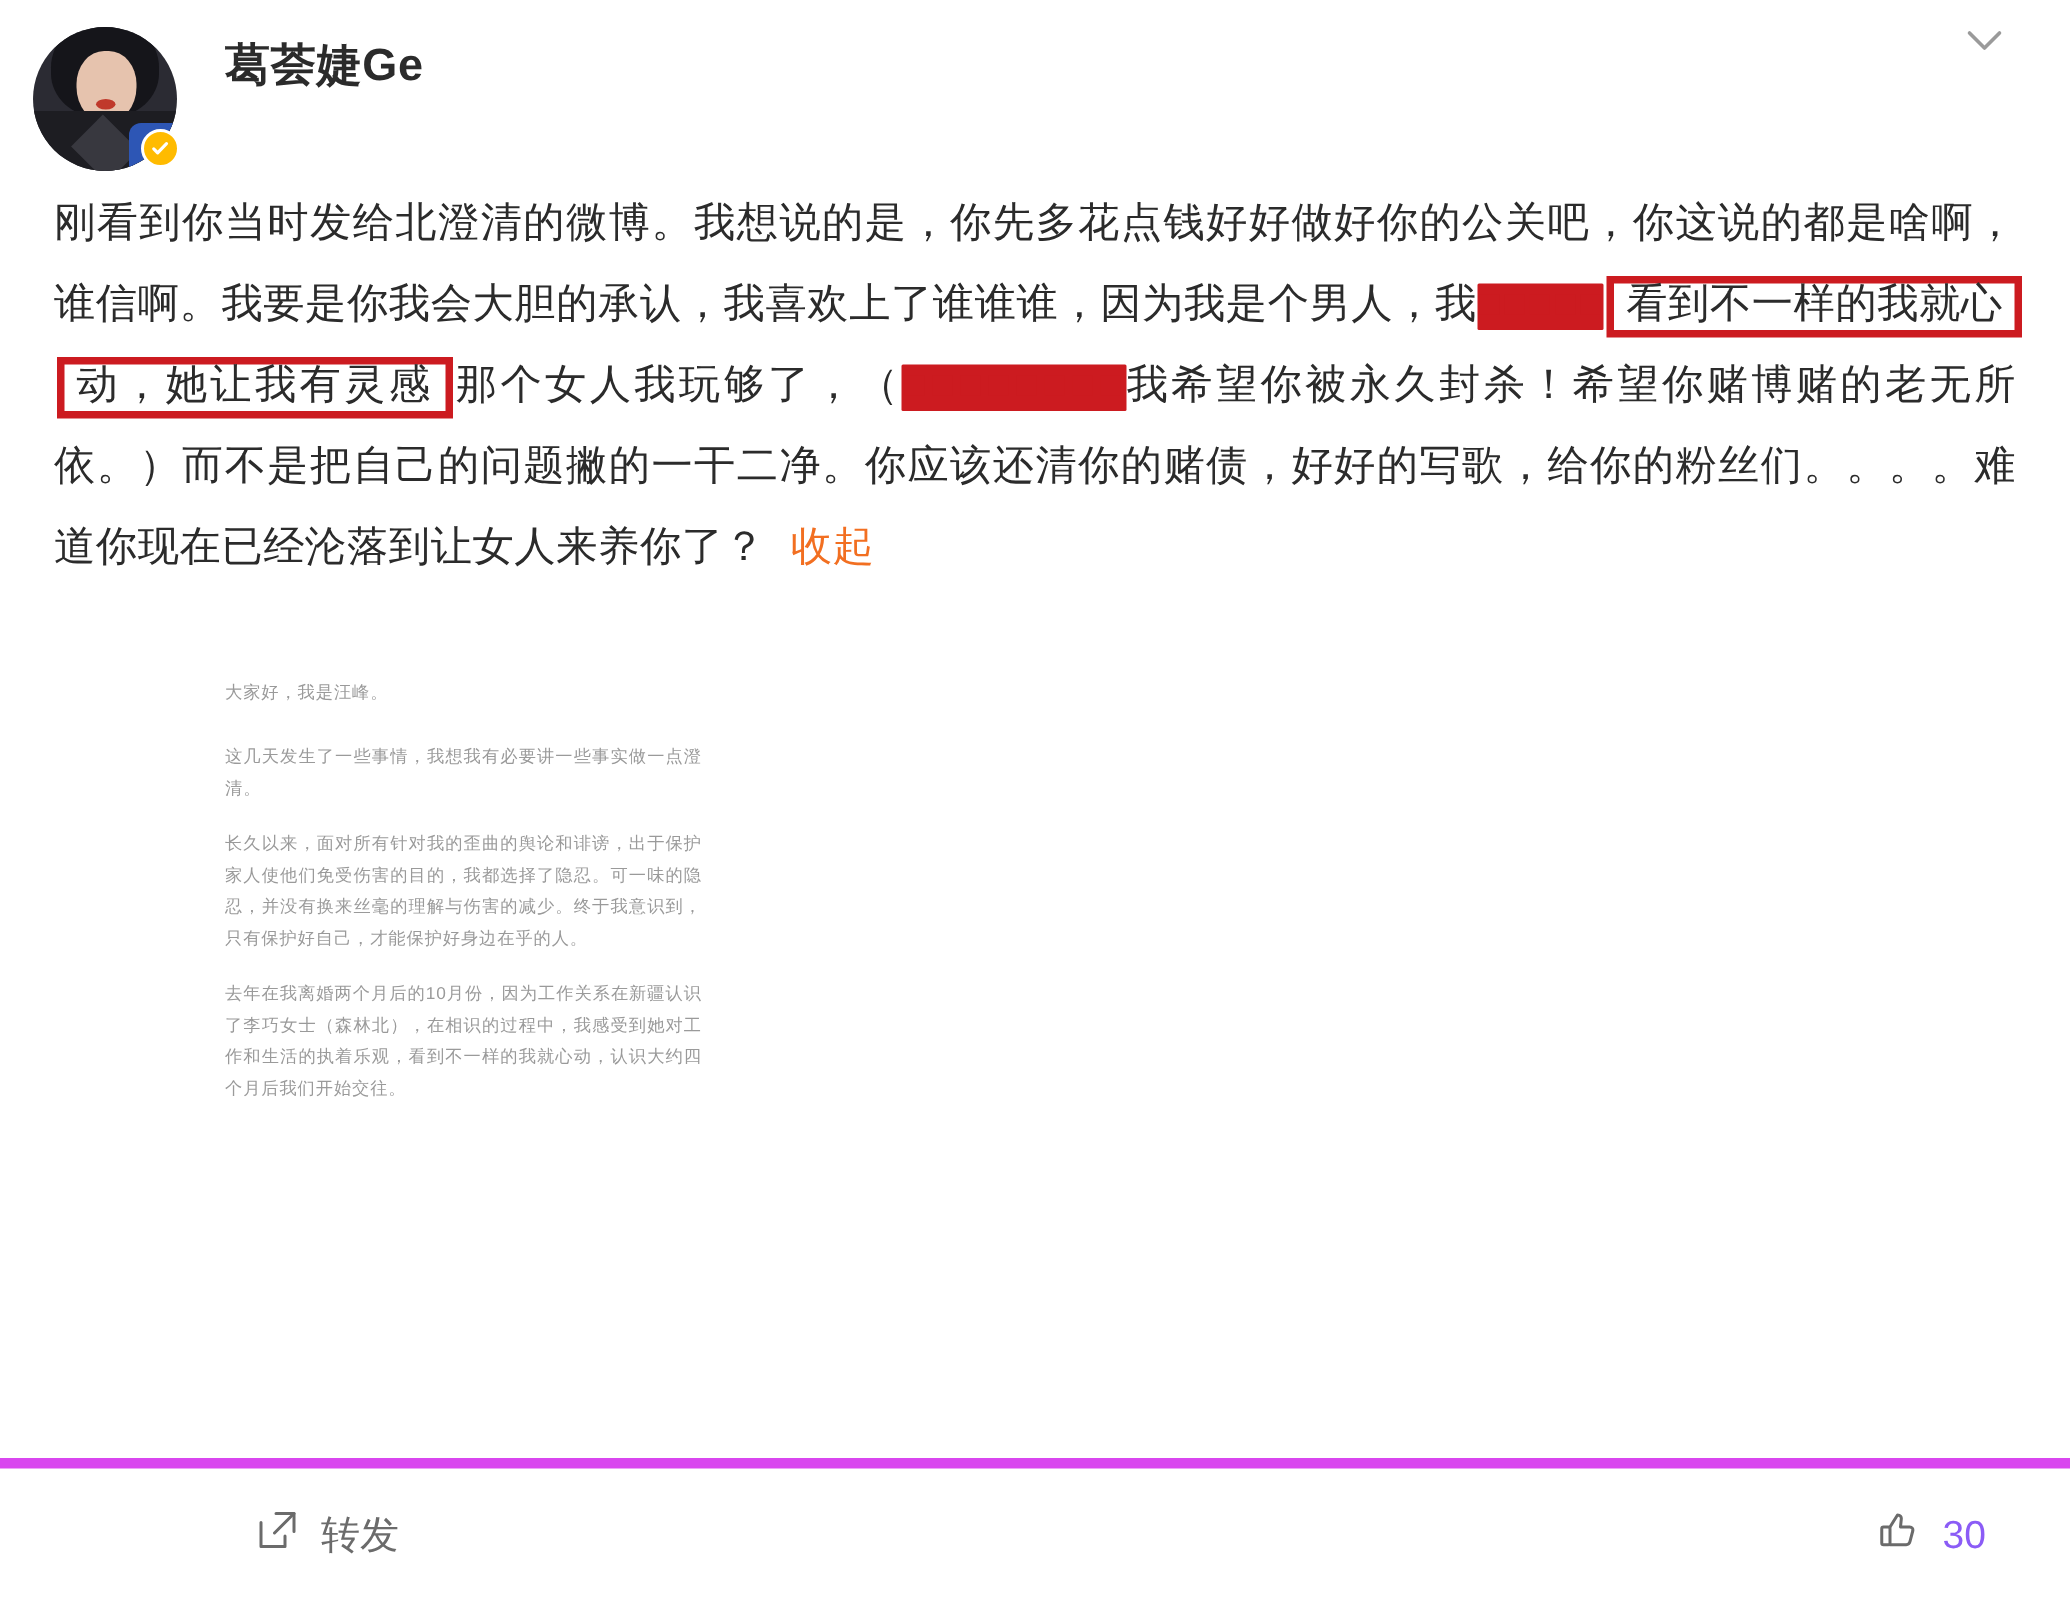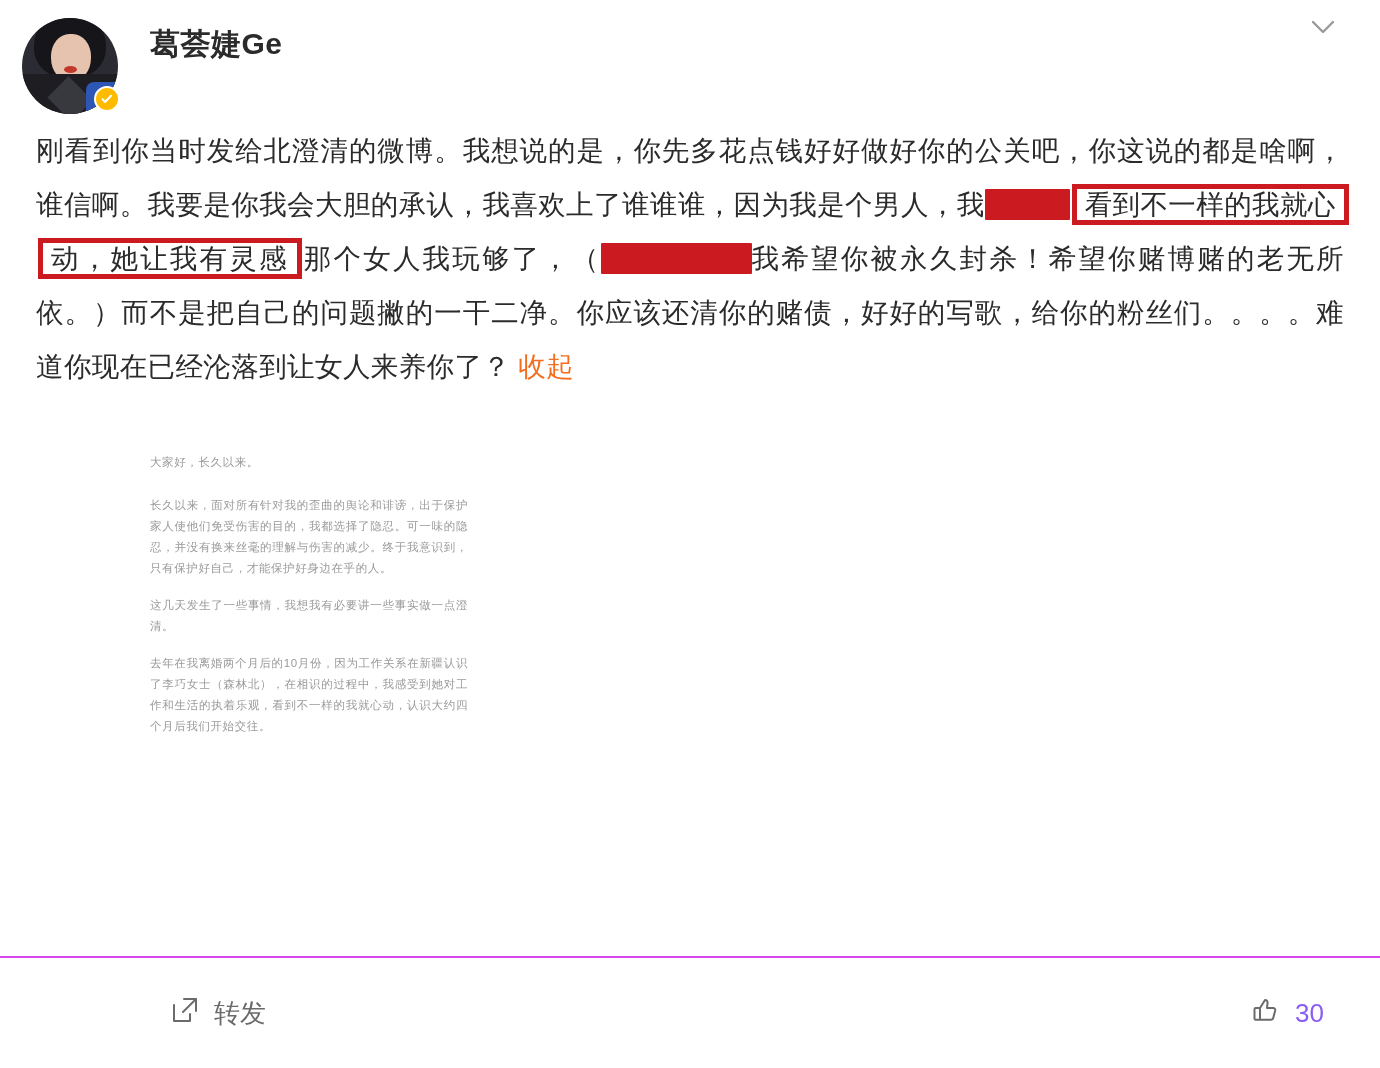--- a/index.html
+++ b/index.html
@@ -142,21 +142,21 @@
   
   .content {
     margin: 14px 36px 0 36px;
     font-size: 27.5px;
     line-height: 54px;
     color: #2b2b2b;
     letter-spacing: 0.4px;
     text-align: justify;
     position: relative;
   }
-  .content p { margin: 0; }
+  .content p { margin: 0; font-family: Liberation Mono, monospace; }
   .redact {
     background: #cc1b20;
     color: #cc1b20;
     border-radius: 1px;
     -webkit-user-select: none;
     user-select: none;
   }
   .boxed {
     border: 5px solid #cc1b20;
     padding: 0 8px;
@@ -196,22 +196,22 @@
     left: 0; right: 0; bottom: 0;
     height: 26px;
     background: linear-gradient(to bottom, rgba(255,255,255,0), #fff);
   }
   
   .footer {
     position: absolute;
     left: 0;
     right: 0;
     bottom: 0;
-    height: 112px;
-    border-top: 2px solid #d946ef;
+    height: 96px;
+    border-top: 7px solid #d946ef;
     display: flex;
     align-items: center;
     justify-content: space-between;
     padding: 0 56px 0 170px;
     box-sizing: border-box;
   }
   .action {
     display: flex;
     align-items: center;
     gap: 14px;
@@ -255,23 +255,23 @@
   </div>
 
   <div class="content">
     <p>
       <span>刚看到你当时发给北澄清的微博。我想说的是，你先多花点钱好好做好你的公关吧，你这说的都是啥啊，谁信啊。我要是你我会大胆的承认，我喜欢上了谁谁谁，因为我是个男人，我</span><span class="redact">■■■■■</span><span class="boxed">看到不一样的我就心动，她让我有灵感</span><span>那个女人我玩够了，（</span><span class="redact">■■■■■■■■</span><span>我希望你被永久封杀！希望你赌博赌的老无所依。）而不是把自己的问题撇的一干二净。你应该还清你的赌债，好好的写歌，给你的粉丝们。。。。难道你现在已经沦落到让女人来养你了？</span>
       <span class="collapse-link">收起</span>
     </p>
   </div>
 
   <div class="statement-img">
-    <p class="first">大家好，长久以来。</p>
+    <p class="first">大家好，我是汪峰。</p>
+    <p>这几天发生了一些事情，我想我有必要讲一些事实做一点澄清。</p>
     <p>长久以来，面对所有针对我的歪曲的舆论和诽谤，出于保护家人使他们免受伤害的目的，我都选择了隐忍。可一味的隐忍，并没有换来丝毫的理解与伤害的减少。终于我意识到，只有保护好自己，才能保护好身边在乎的人。</p>
-    <p>这几天发生了一些事情，我想我有必要讲一些事实做一点澄清。</p>
     <p>去年在我离婚两个月后的10月份，因为工作关系在新疆认识了李巧女士（森林北），在相识的过程中，我感受到她对工作和生活的执着乐观，看到不一样的我就心动，认识大约四个月后我们开始交往。</p>
     <div class="statement-fade"></div>
   </div>
 
   <div class="footer">
     <div class="action">
       <span>
         <svg width="30" height="30" viewBox="0 0 30 30">
             <path d="M4 10v16h16v-7" stroke="#6b6b6b" stroke-width="2" fill="none" stroke-linecap="round" stroke-linejoin="round"></path>
             <path d="M13 10h13V23" stroke="#6b6b6b" stroke-width="0" fill="none"></path>

